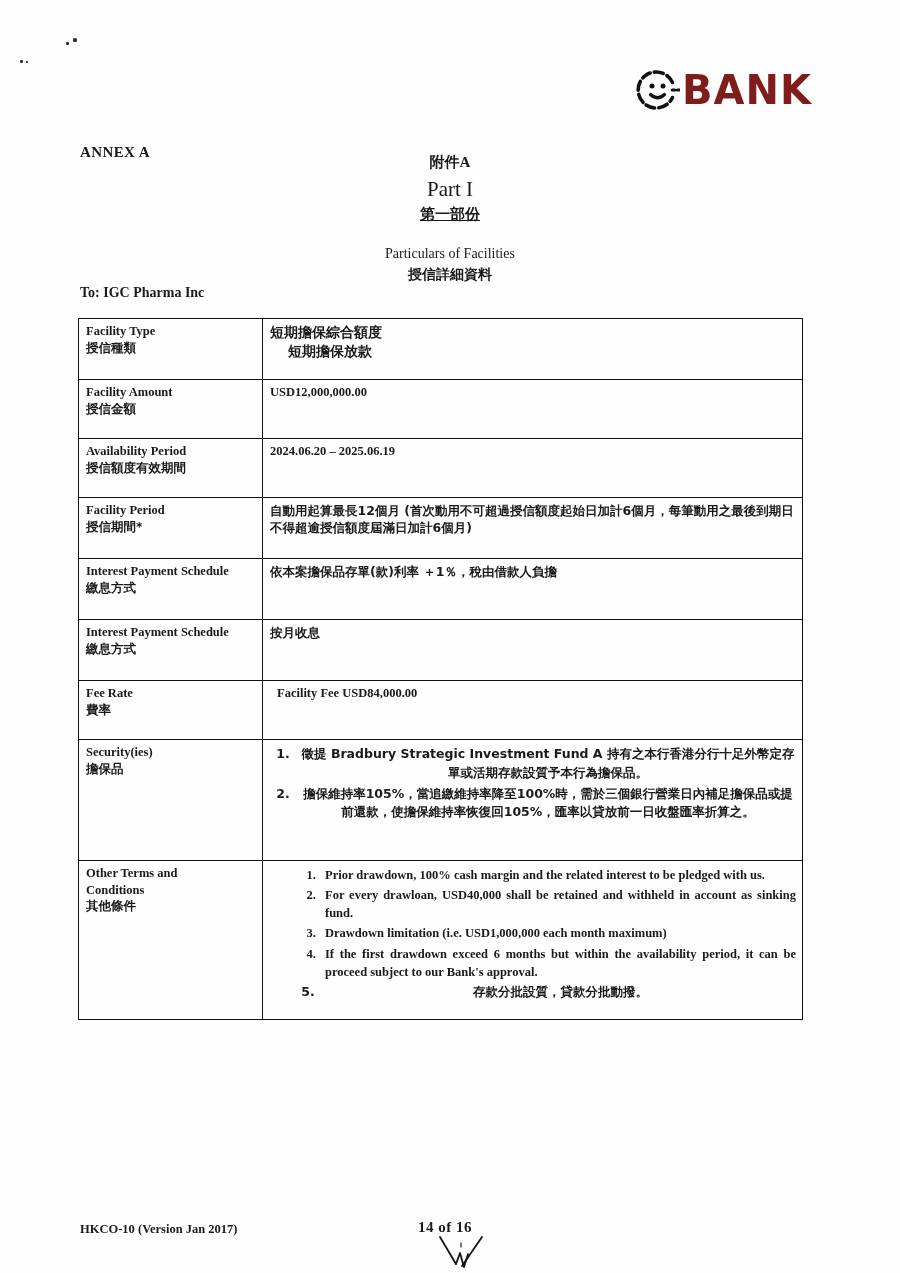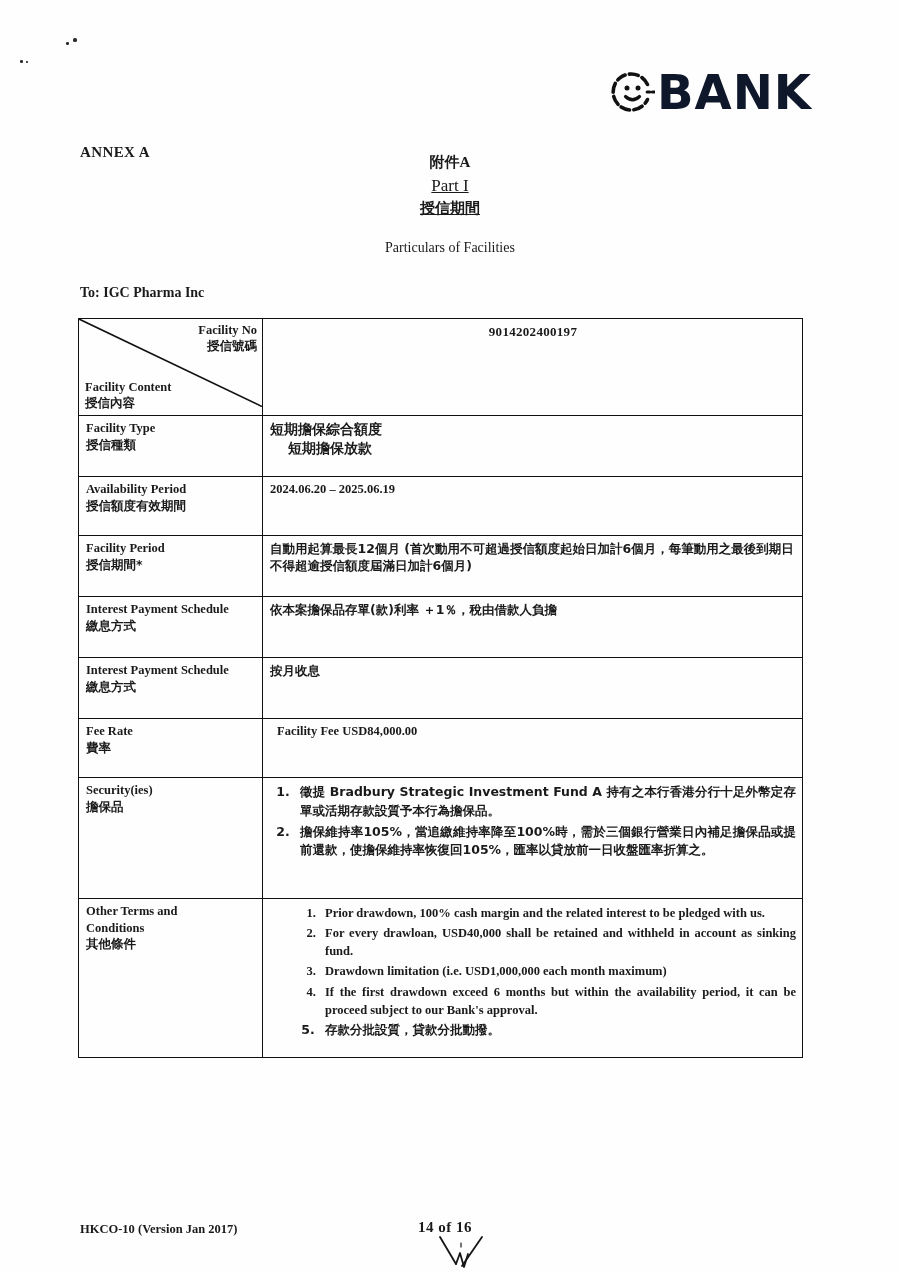--- a/index.html
+++ b/index.html
@@ -35,25 +35,25 @@
     position: absolute;
     right: 88px;
     top: 68px;
     display: flex;
     align-items: center;
     gap: 2px;
   }
   .logo-face { display: block; }
   .logo-word {
     font-family: "DejaVu Sans", sans-serif;
-    font-size: 48px;
+    font-size: 40px;
     font-weight: 700;
     letter-spacing: 1px;
     line-height: 1;
-    color: #0f172a;
+    color: #7f1d1d;
   }
 
   
   .annex-label {
     position: absolute;
     left: 80px;
     top: 144px;
     font-size: 15px;
     font-weight: bold;
     letter-spacing: .4px;
@@ -61,21 +61,21 @@
 
   .center-head {
     position: absolute;
     left: 0;
     right: 0;
     top: 152px;
     text-align: center;
     line-height: 1.45;
   }
   .center-head .l1 { font-size: 15px; font-weight: bold; font-family: Liberation Serif, serif; }
-  .center-head .l2 { font-size: 17px; text-decoration: underline; }
+  .center-head .l2 { font-size: 21px; }
   .center-head .l3 { font-size: 15px; text-decoration: underline; }
   .center-head .gap { height: 18px; }
   .center-head .l4 { font-size: 14px; }
   .center-head .l5 { font-size: 14px; }
 
   .to-line {
     position: absolute;
     left: 80px;
     top: 285px;
     font-size: 14px;
@@ -159,20 +159,21 @@
     font-size: 12.5px;
     line-height: 1.45;
     margin-bottom: 2px;
     padding-left: 6px;
     font-weight: bold;
   }
   ol.numlist > li.cnitem {
     font-family: "DejaVu Sans", "Liberation Sans", sans-serif;
     font-size: 12.5px;
     line-height: 1.5;
+    text-align: center;
   }
   .justify { text-align: justify; }
 
   
   .footer-left {
     position: absolute;
     left: 80px;
     top: 1222px;
     font-size: 12.5px;
     font-weight: bold;
@@ -213,62 +214,54 @@
       <path d="M14.5 26.5 Q21.5 33 28.5 26.5" fill="none" stroke="#111" stroke-width="3.2" stroke-linecap="round"></path>
     </svg>
     <span class="logo-word">BANK</span>
   </div>
 
   <div class="annex-label">ANNEX A</div>
 
   <div class="center-head">
     <div class="l1 cn">附件A</div>
     <div class="l2">Part I</div>
-    <div class="l3 cn">授信期間</div>
+    <div class="l3 cn">第一部份</div>
     <div class="gap"></div>
     <div class="l4">Particulars of Facilities</div>
+    <div class="l5 cn">授信詳細資料</div>
   </div>
 
   <div class="to-line">To: IGC Pharma Inc</div>
 
   <table class="facility">
     <colgroup>
         <col style="width:184px">
         <col>
       </colgroup>
     <tbody>
 
-      <tr>
-        <td class="diag">
-          <svg class="diag-line" viewBox="0 0 184 88" preserveAspectRatio="none">
-            <line x1="0" y1="0" x2="184" y2="88" stroke="#111" stroke-width="1.6" vector-effect="non-scaling-stroke"></line>
-          </svg>
-          <div class="corner-tr">
-            <div>Facility No</div>
-            <div class="cn">授信號碼</div>
-          </div>
-          <div class="corner-bl">
-            <div>Facility Content</div>
-            <div class="cn">授信內容</div>
-          </div>
-        </td>
-        <td class="val facno">9014202400197</td>
-      </tr>
 
       <tr>
         <td class="lbl">
           <div>Facility Type</div>
           <div class="cn">授信種類</div>
         </td>
         <td class="val" style="height:52px;">
           <div class="cn">短期擔保綜合額度</div>
           <div class="cn" style="margin-left:18px;">短期擔保放款</div>
         </td>
       </tr>
 
+      <tr>
+        <td class="lbl">
+          <div>Facility Amount</div>
+          <div class="cn">授信金額</div>
+        </td>
+        <td class="val val-bold" style="height:50px;">USD12,000,000.00</td>
+      </tr>
 
       <tr>
         <td class="lbl">
           <div>Availability Period</div>
           <div class="cn">授信額度有效期間</div>
         </td>
         <td class="val val-bold" style="height:50px;">2024.06.20 – 2025.06.19</td>
       </tr>
 
       <tr>

